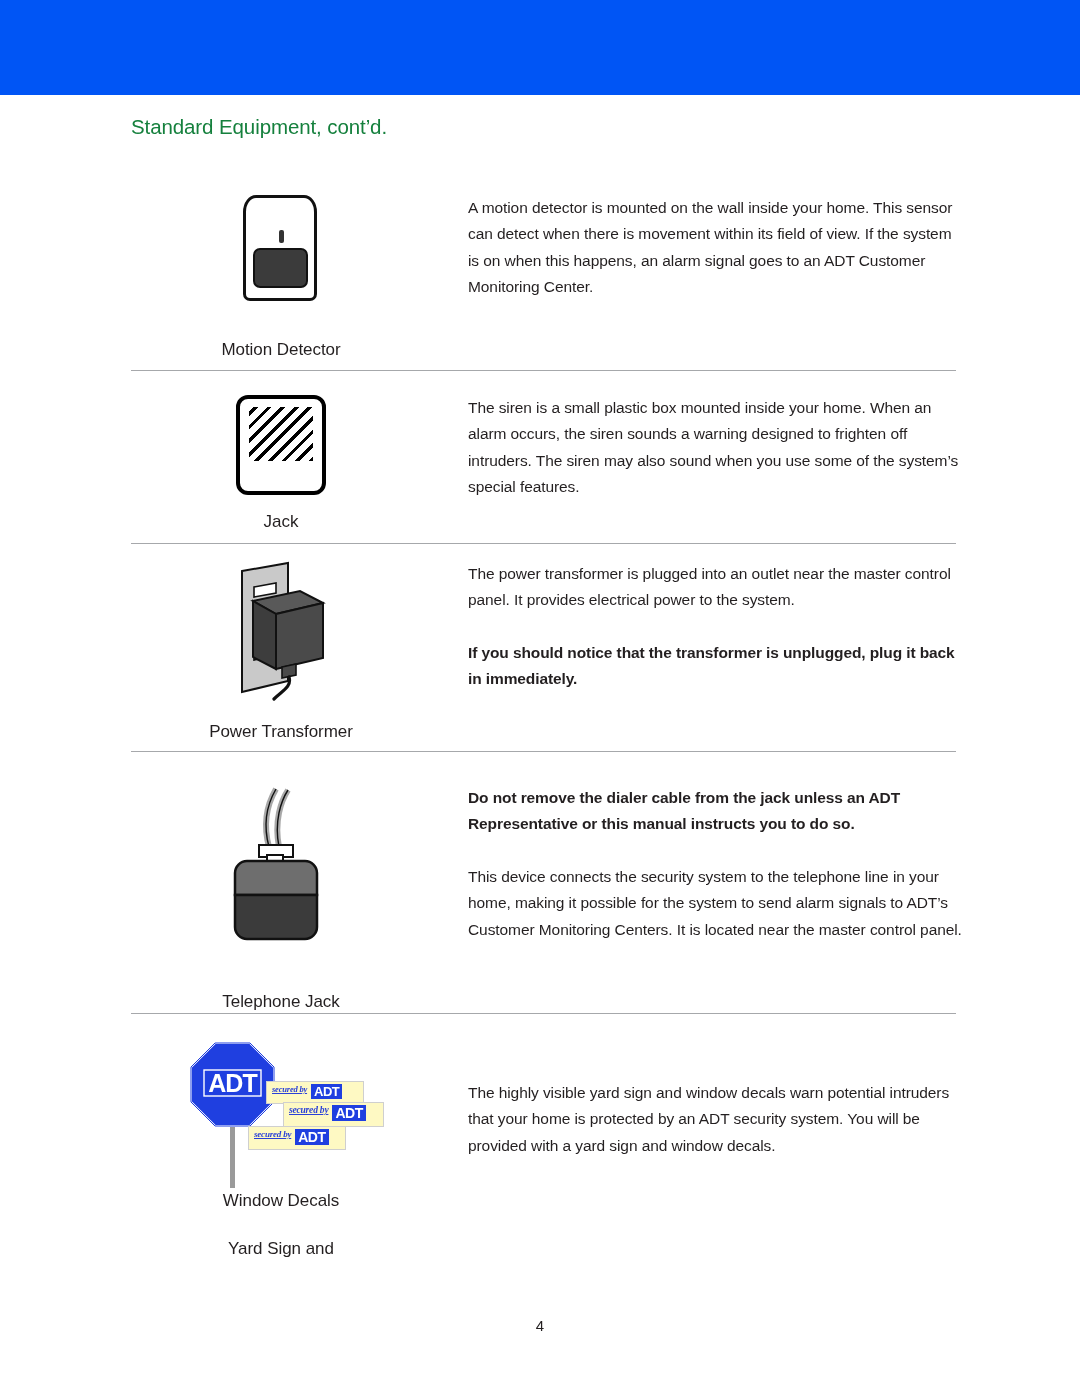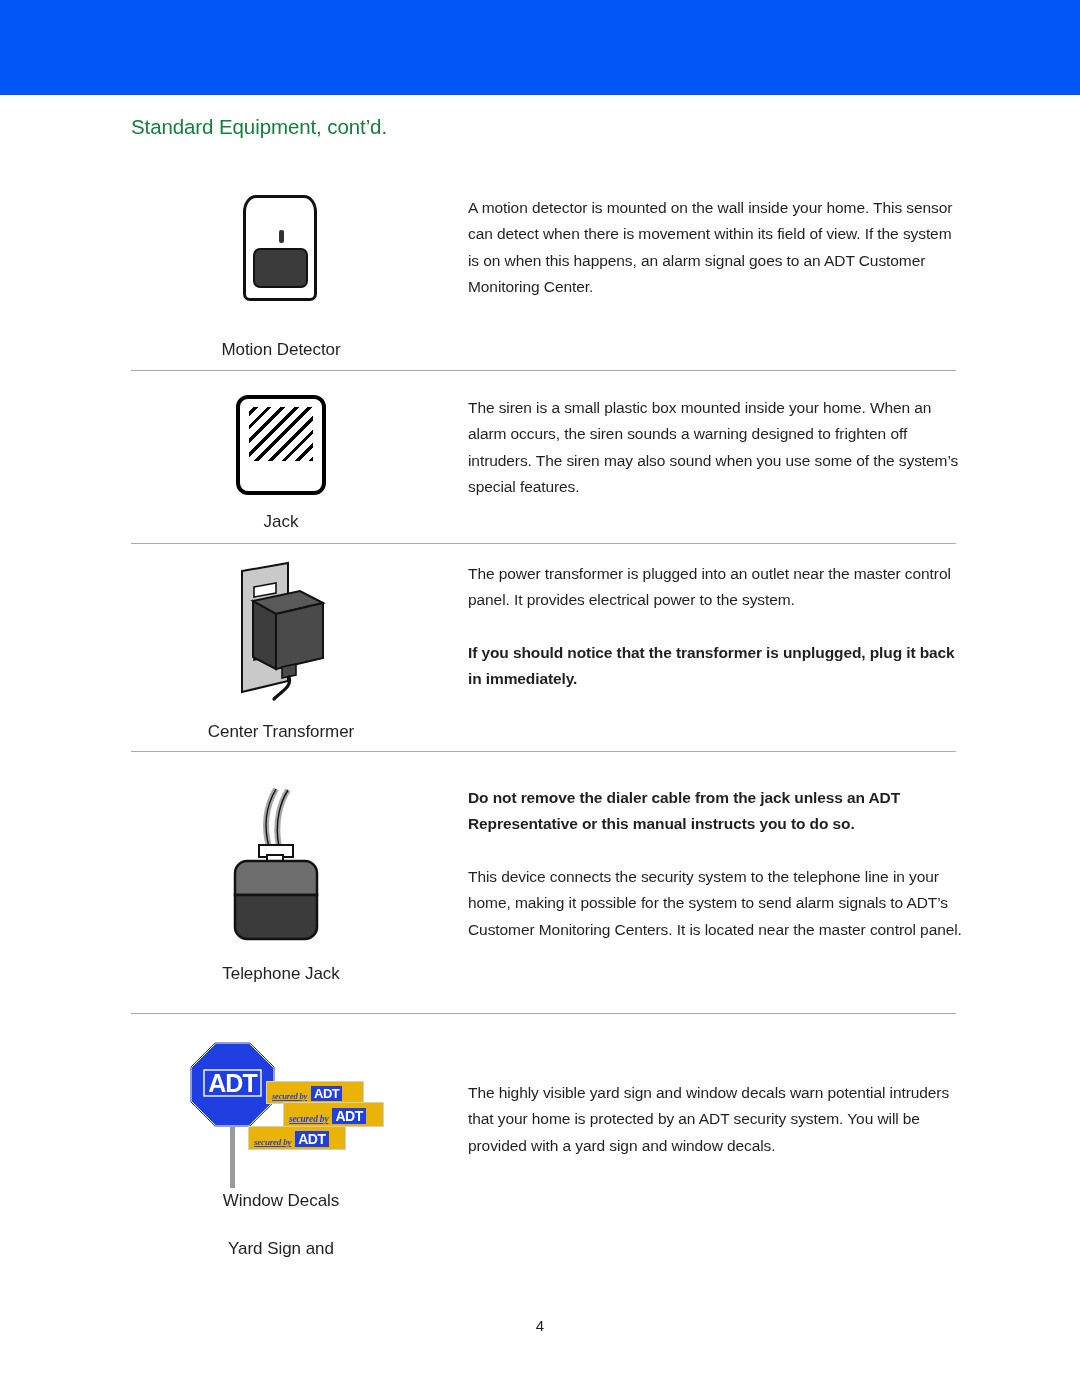--- a/index.html
+++ b/index.html
@@ -157,24 +157,24 @@
     width: 5px; height: 73px;
     background: #9a9a9a;
   }
   .ys-sign {
     position: absolute;
     left: 4px; top: 2px;
     width: 85px; height: 85px;
   }
   .decal {
     position: absolute;
-    background: #eab308;
+    background: #fef9c3;
     border: 1px solid #cfcfcf;
     display: flex;
-    align-items: flex-end;
+    align-items: flex-start;
     padding: 2px 3px 2px 5px;
     gap: 4px;
   }
   .decal-text {
     font-family: "Liberation Serif", serif;
     font-style: italic;
     font-weight: bold;
     color: #2a40d8;
     text-decoration: underline;
     white-space: nowrap;
@@ -263,21 +263,21 @@
 
           <polygon points="27,40 50,53 50,108 27,96" fill="#3d3d3d" stroke="#111" stroke-width="2"></polygon>
 
           <polygon points="50,53 97,42 97,97 50,108" fill="#4a4a4a" stroke="#111" stroke-width="2"></polygon>
 
           <polygon points="56,106 70,103 70,114 56,117" fill="#4a4a4a" stroke="#111" stroke-width="1.6"></polygon>
 
           <path d="M63,116 C66,126 56,130 48,138" fill="none" stroke="#111" stroke-width="3.2" stroke-linecap="round"></path>
         </svg>
       </div>
-      <div class="figure-caption" style="margin-top:18px;">Center Transformer</div>
+      <div class="figure-caption" style="margin-top:18px;">Power Transformer</div>
     </div>
     <div class="text-col">
       <p class="body-par">The power transformer is plugged into an outlet near the master control panel. It provides electrical power to the system.</p>
       <p class="body-par bold">If you should notice that the transformer is unplugged, plug it back in immediately.</p>
     </div>
   </div>
   <div class="row-divider" style="top:656px;"></div>
 
   <div class="row" style="top:690px;">
     <div class="figure-col">
@@ -291,21 +291,21 @@
 
           <rect x="30" y="60" width="34" height="12" fill="#ffffff" stroke="#111" stroke-width="2"></rect>
           <rect x="38" y="70" width="16" height="18" fill="#ffffff" stroke="#111" stroke-width="2"></rect>
           <rect x="30" y="87" width="34" height="9" fill="#111"></rect>
 
           <path d="M18,76 h58 a12,12 0 0 1 12,12 v22 h-82 v-22 a12,12 0 0 1 12,-12 z" fill="#6e6e6e" stroke="#111" stroke-width="2.5"></path>
 
           <path d="M6,110 h82 v32 a12,12 0 0 1 -12,12 h-58 a12,12 0 0 1 -12,-12 z" fill="#3b3b3b" stroke="#111" stroke-width="2.5"></path>
         </svg>
       </div>
-      <div class="figure-caption" style="margin-top:12px;">Telephone Jack</div>
+      <div class="figure-caption" style="margin-top:40px;">Telephone Jack</div>
     </div>
     <div class="text-col">
       <p class="body-par bold">Do not remove the dialer cable from the jack unless an ADT Representative or this manual instructs you to do so.</p>
       <p class="body-par">This device connects the security system to the telephone line in your home, making it possible for the system to send alarm signals to ADT’s Customer Monitoring Centers. It is located near the master control panel.</p>
     </div>
   </div>
   <div class="row-divider" style="top:918px;"></div>
 
   <div class="row" style="top:945px;">
     <div class="figure-col">

